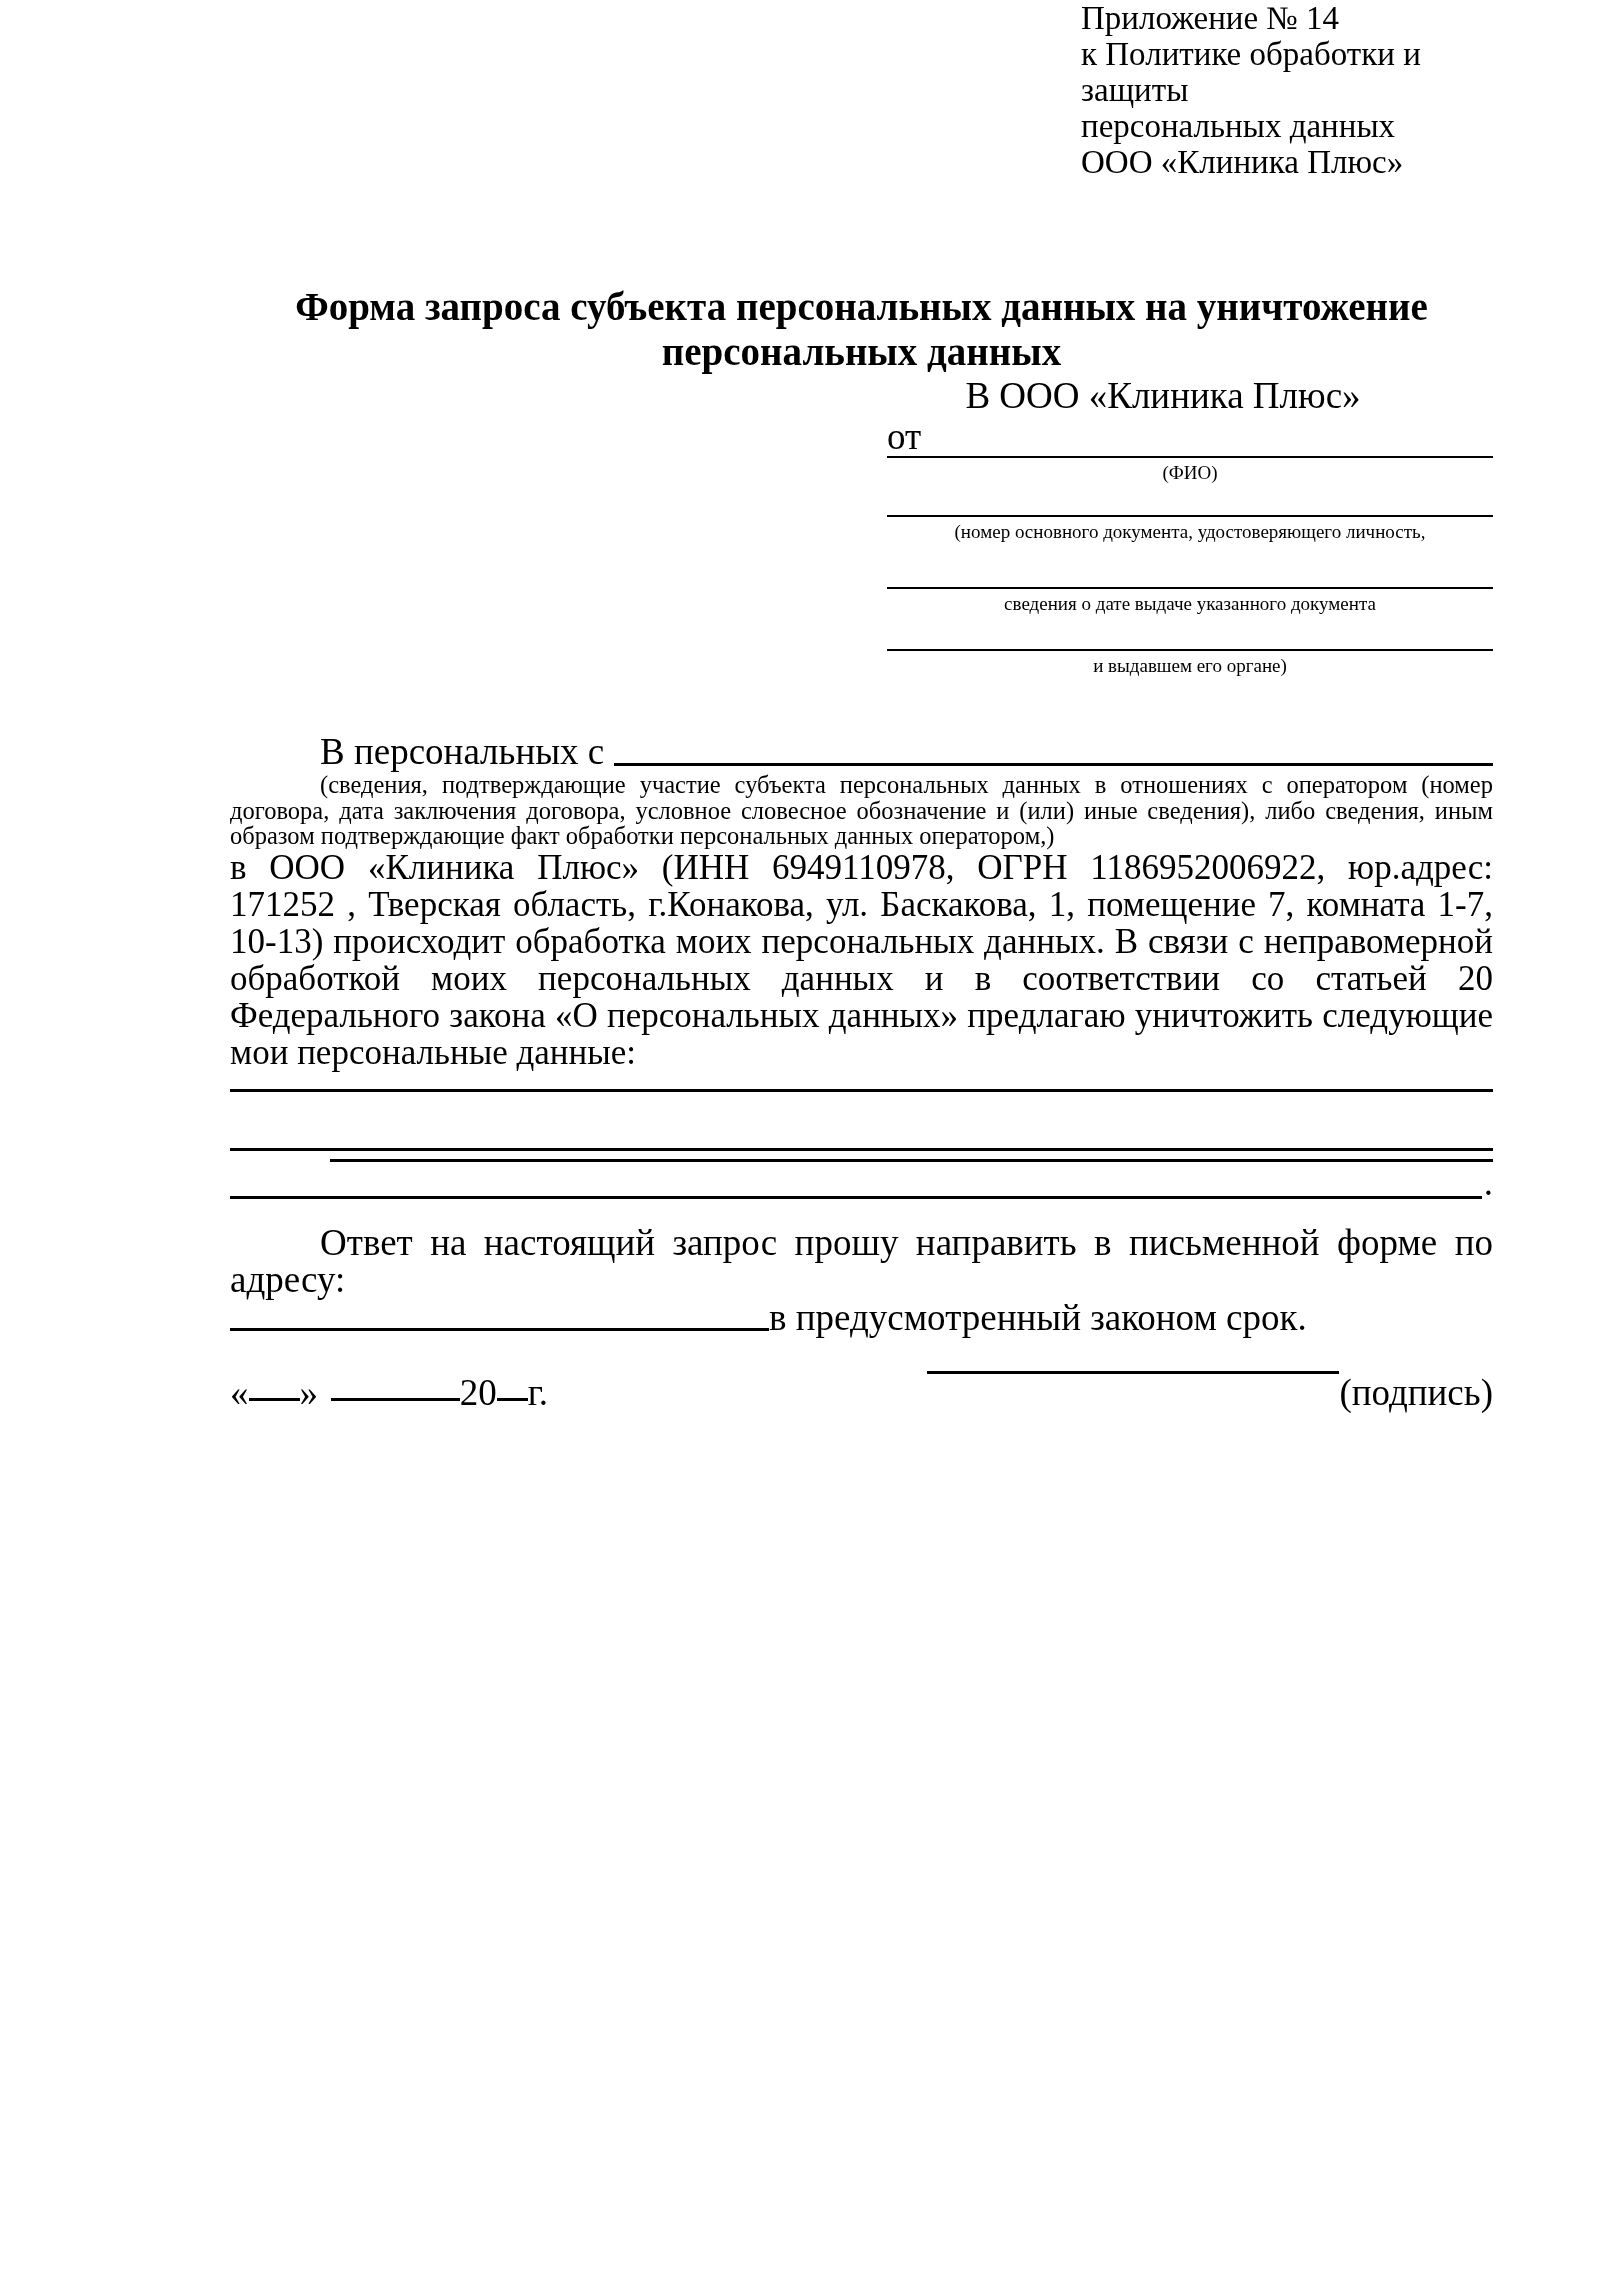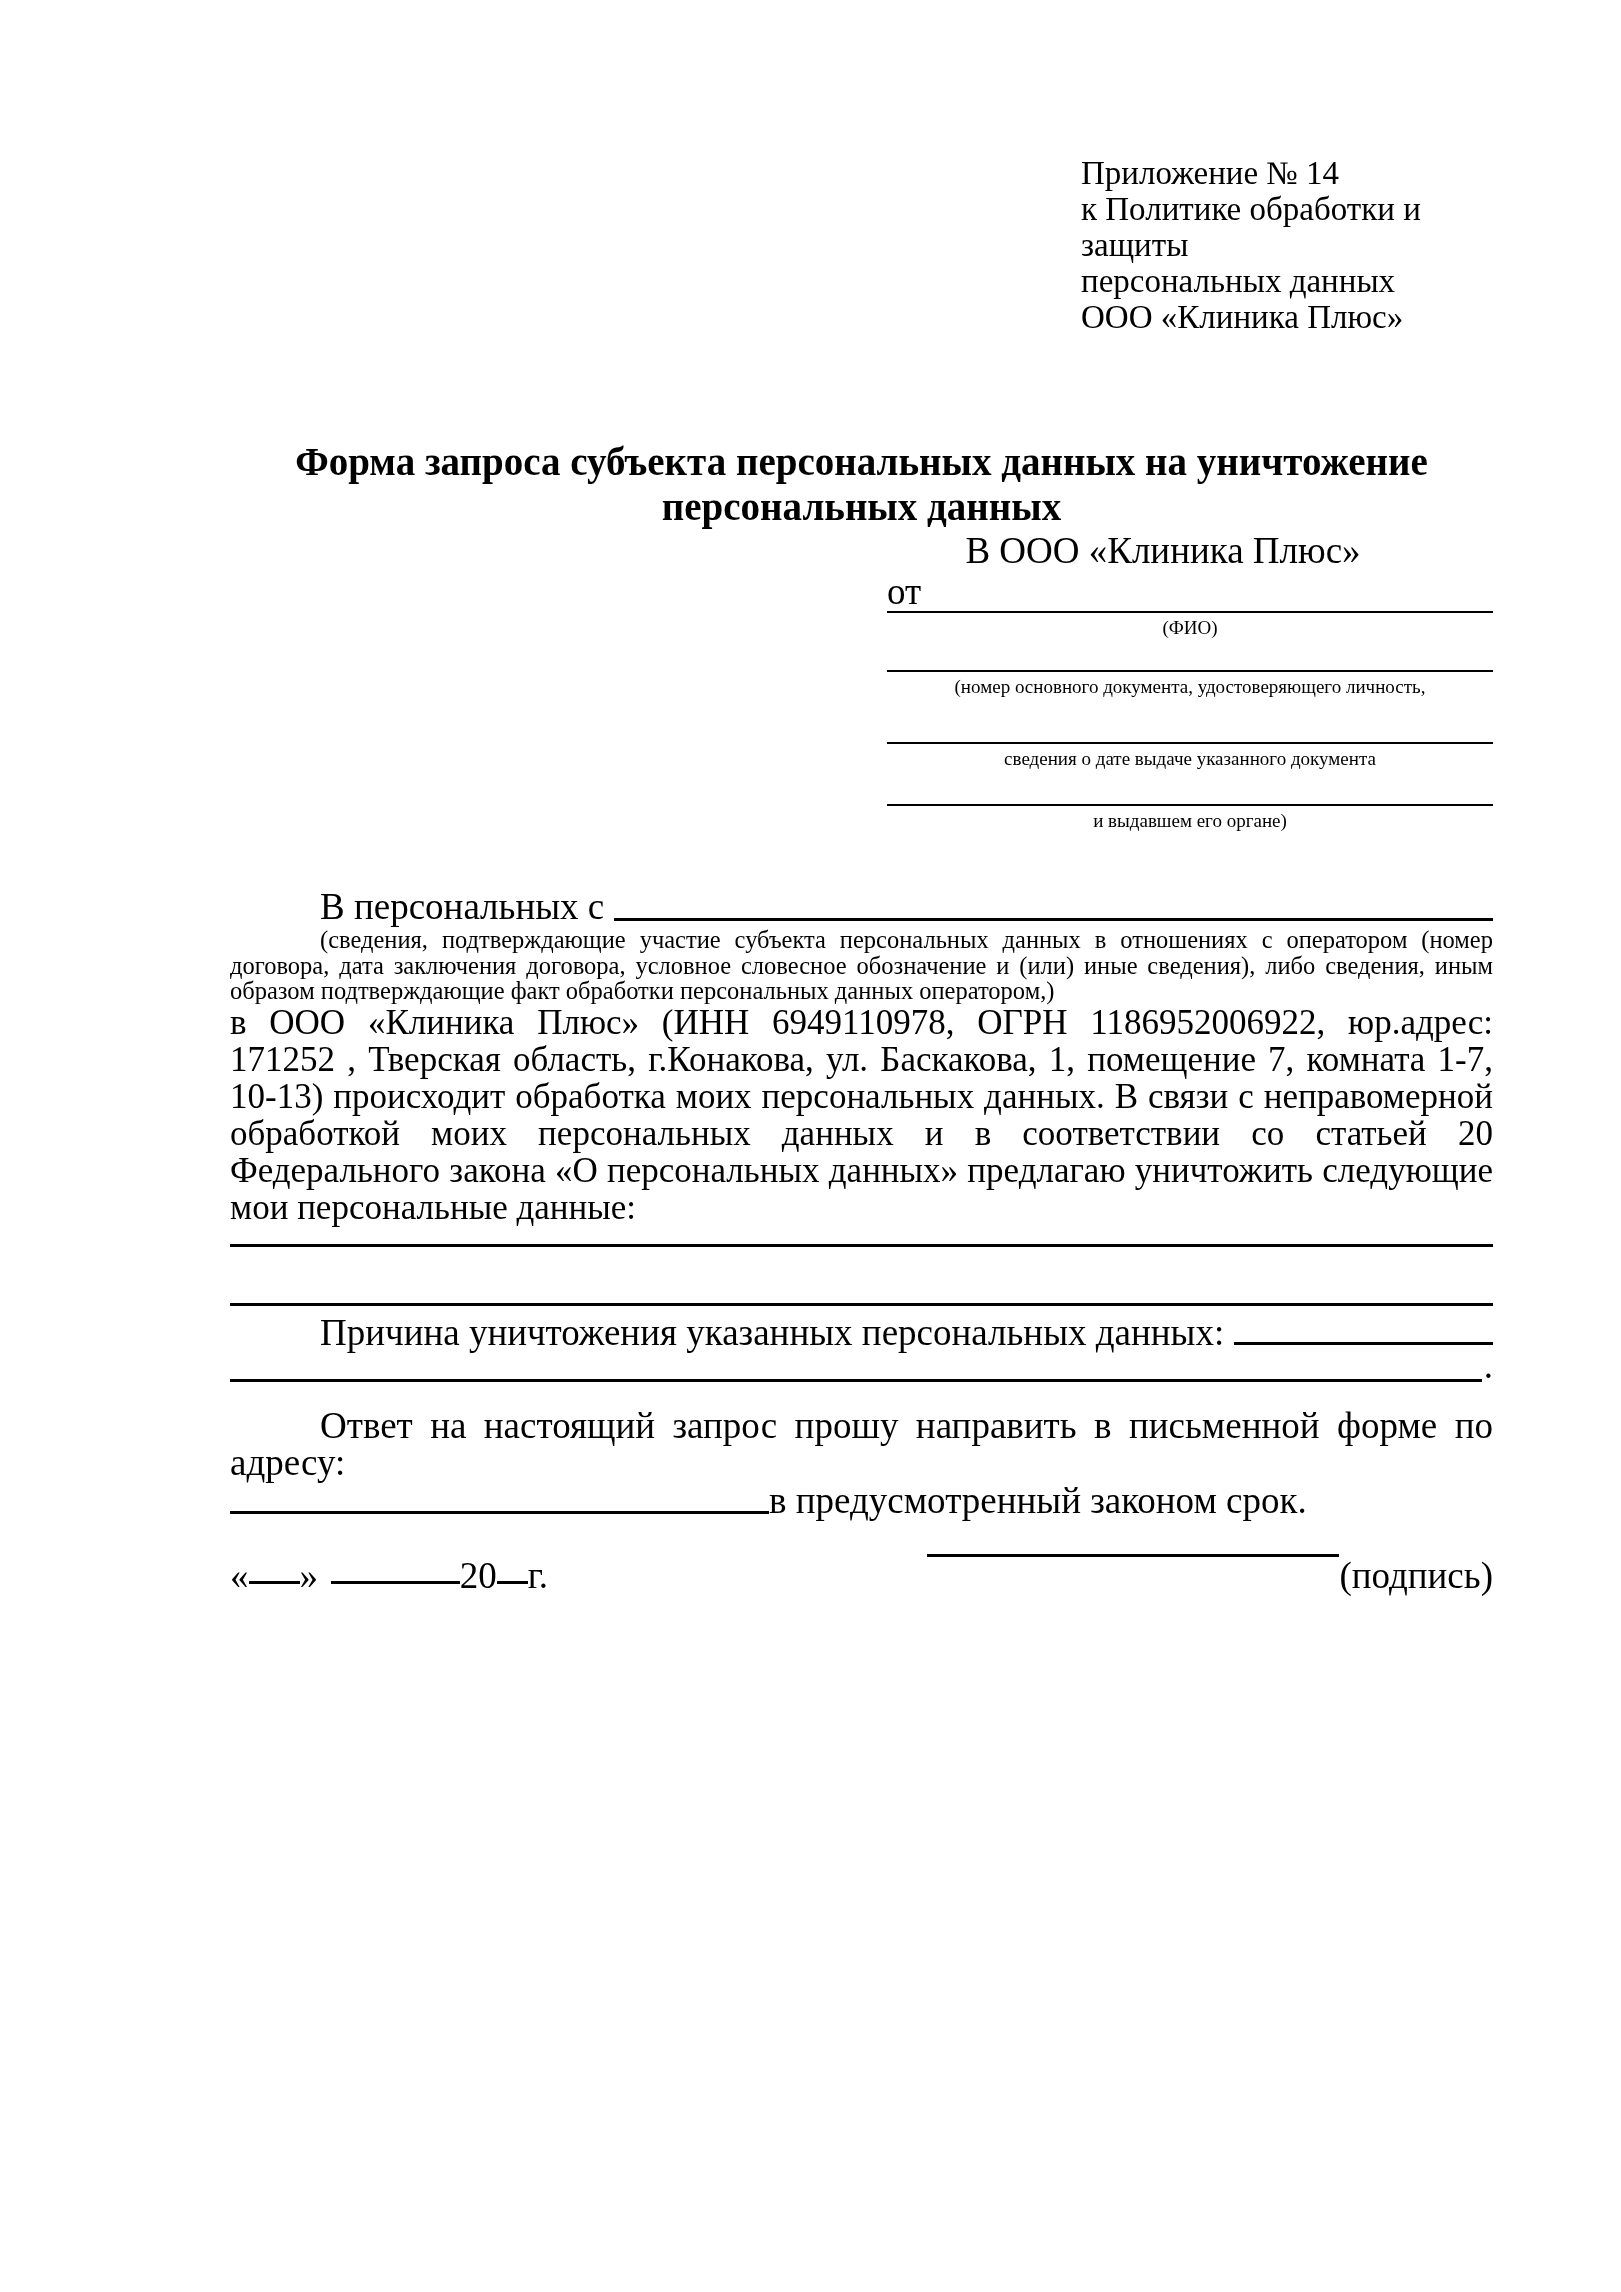--- a/index.html
+++ b/index.html
@@ -3,21 +3,21 @@
 <meta charset="utf-8">
 <style>
   html,body { margin:0; padding:0; background:#888; }
   .page {
     width:1621px; height:2293px; background:#ffffff; color:#000000;
     font-family:"Liberation Serif","DejaVu Serif",serif;
     position:relative; margin:0 auto; overflow:hidden;
   }
   .content { margin-left:230px; margin-right:128px; }
 
-  .header-block { padding-top:155px; margin-left:851px; font-size:33px; line-height:36px; }
+  .header-block { margin-left:851px; font-size:33px; line-height:36px; }
 
   .title { margin-top:104px; text-align:center; font-weight:bold; font-size:39px; line-height:45px; }
 
   .addressee { margin-left:603px; font-size:37px; line-height:43px;text-align:center; }
 
   .form-block { margin-left:657px; width:606px; }
   .from-label { font-size:37px; line-height:39px; }
   .uline { border-bottom:2.9px solid #000; }
   .u1 { height:0px; }
   .u2 { height:28px; }
@@ -97,21 +97,20 @@
     </div>
 
     <div class="small-note">(сведения, подтверждающие участие субъекта персональных данных в отношениях с оператором (номер договора, дата заключения договора, условное словесное обозначение и (или) иные сведения), либо сведения, иным образом подтверждающие факт обработки персональных данных оператором,)</div>
 
     <div class="body-para">в ООО «Клиника Плюс» (ИНН 6949110978, ОГРН 1186952006922, юр.адрес: 171252 , Тверская область, г.Конакова, ул. Баскакова, 1, помещение 7, комната 1-7, 10-13) происходит обработка моих персональных данных. В связи с неправомерной обработкой моих персональных данных и в соответствии со статьей 20 Федерального закона «О персональных данных» предлагаю уничтожить следующие мои персональные данные:</div>
 
     <div class="blank-row b1"></div>
     <div class="blank-row b2"></div>
 
     <div class="reason-row">
-      <span class="lead">Причина уничтожения указанных персональных данных:</span>
       <span class="fill-line"></span>
     </div>
 
     <div class="fullline-row">
       <span class="fill-line"></span>
       <span class="period">.</span>
     </div>
 
     <div class="answer-row">Ответ на настоящий запрос прошу направить в письменной форме по адресу:</div>
 

